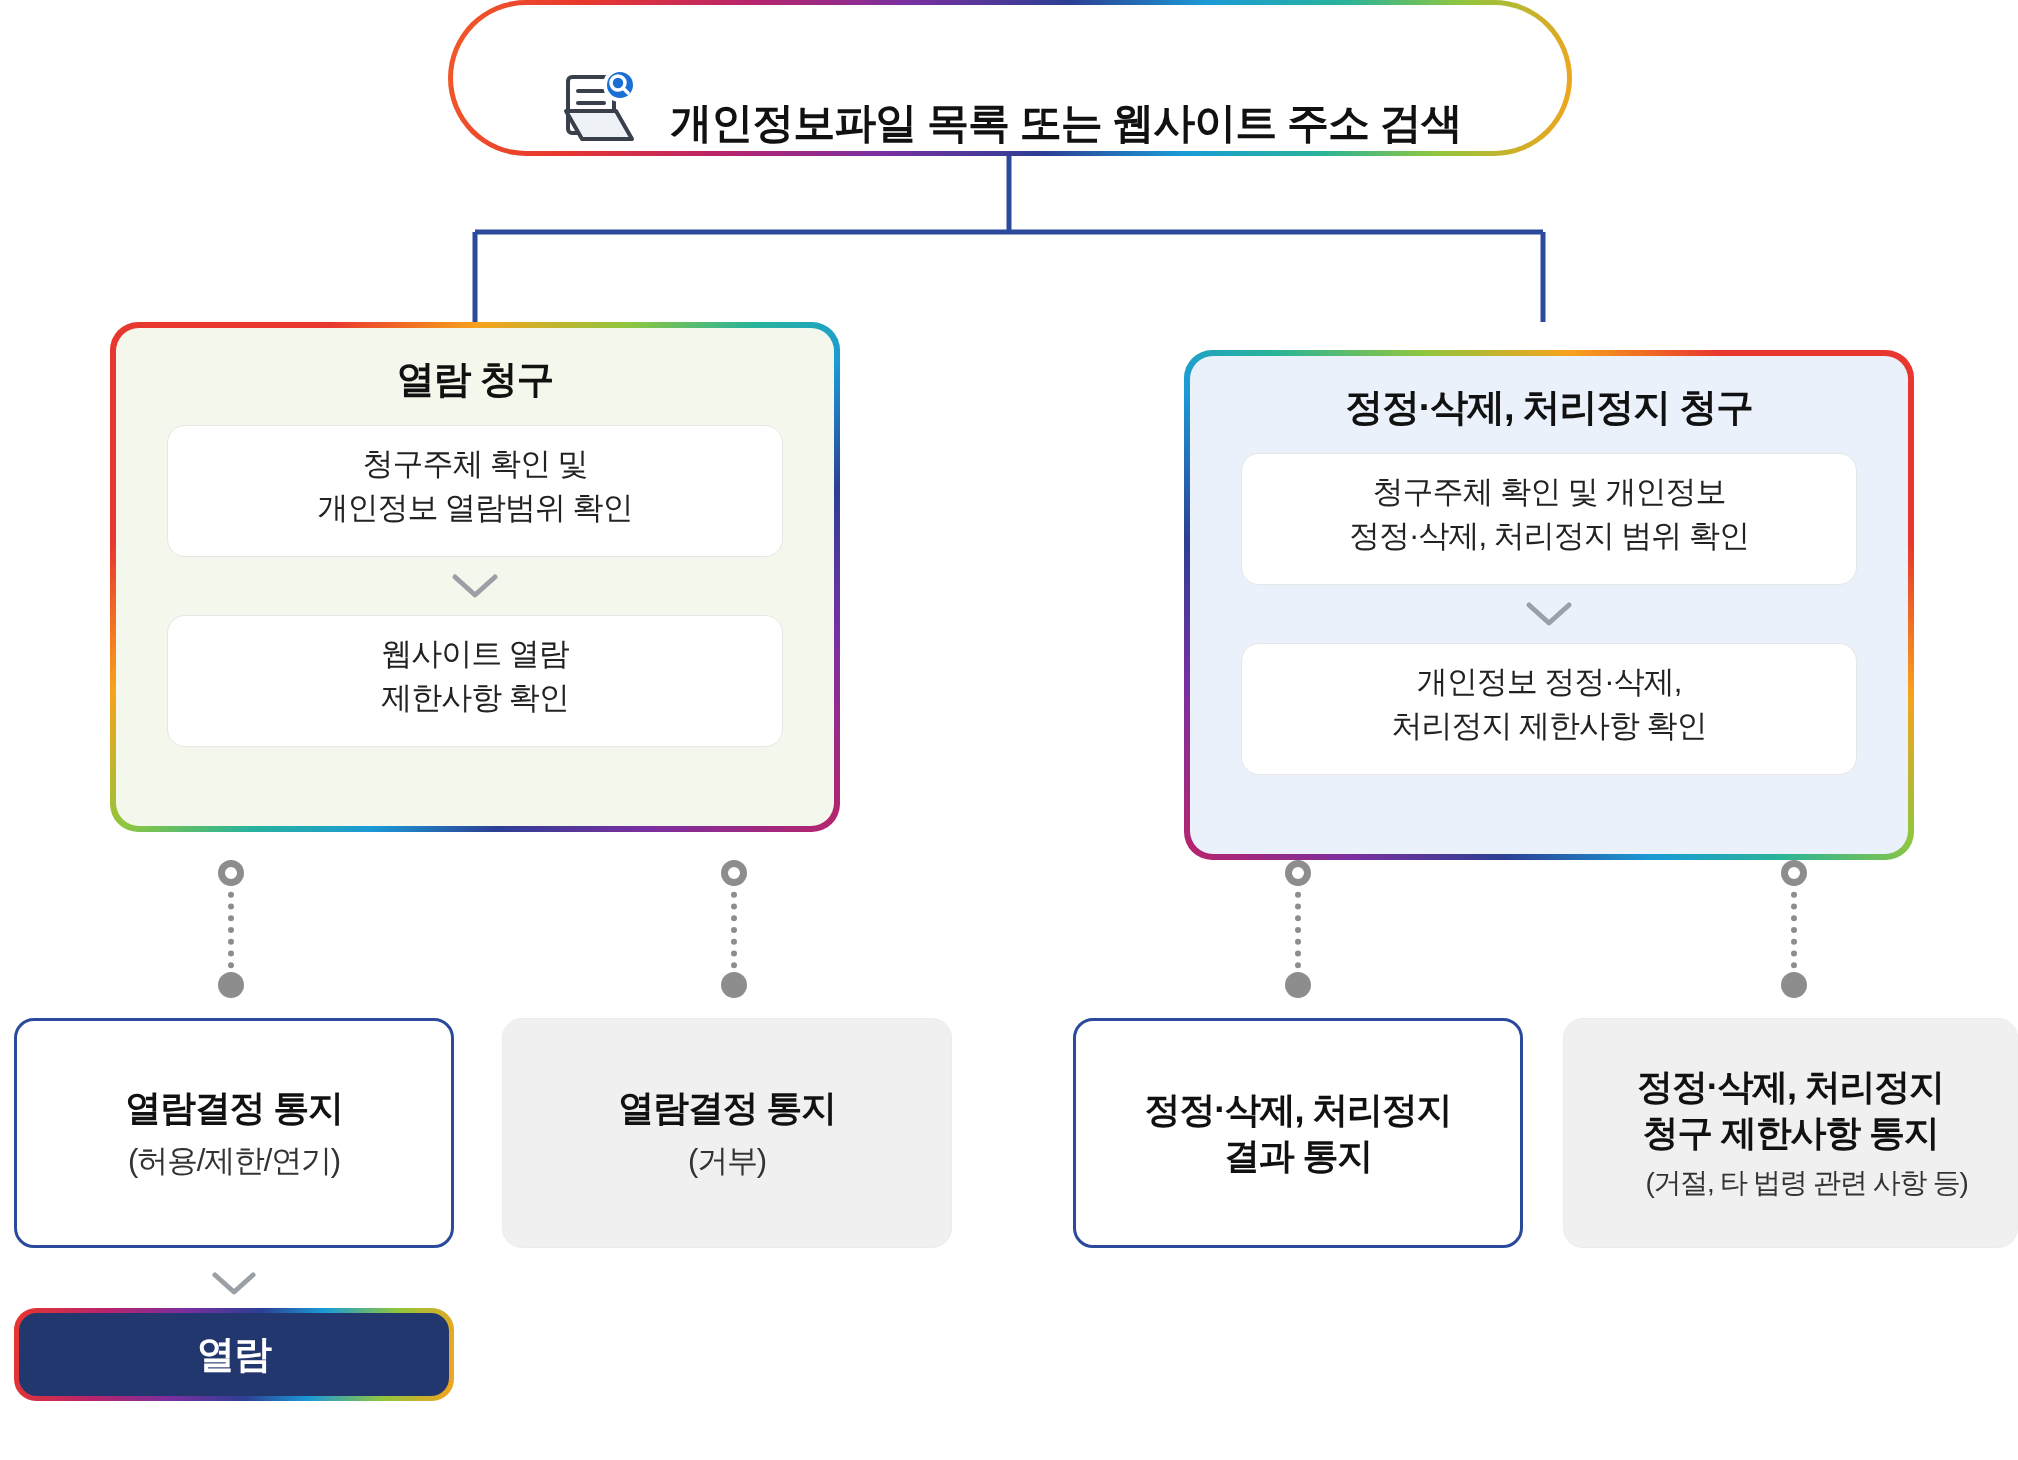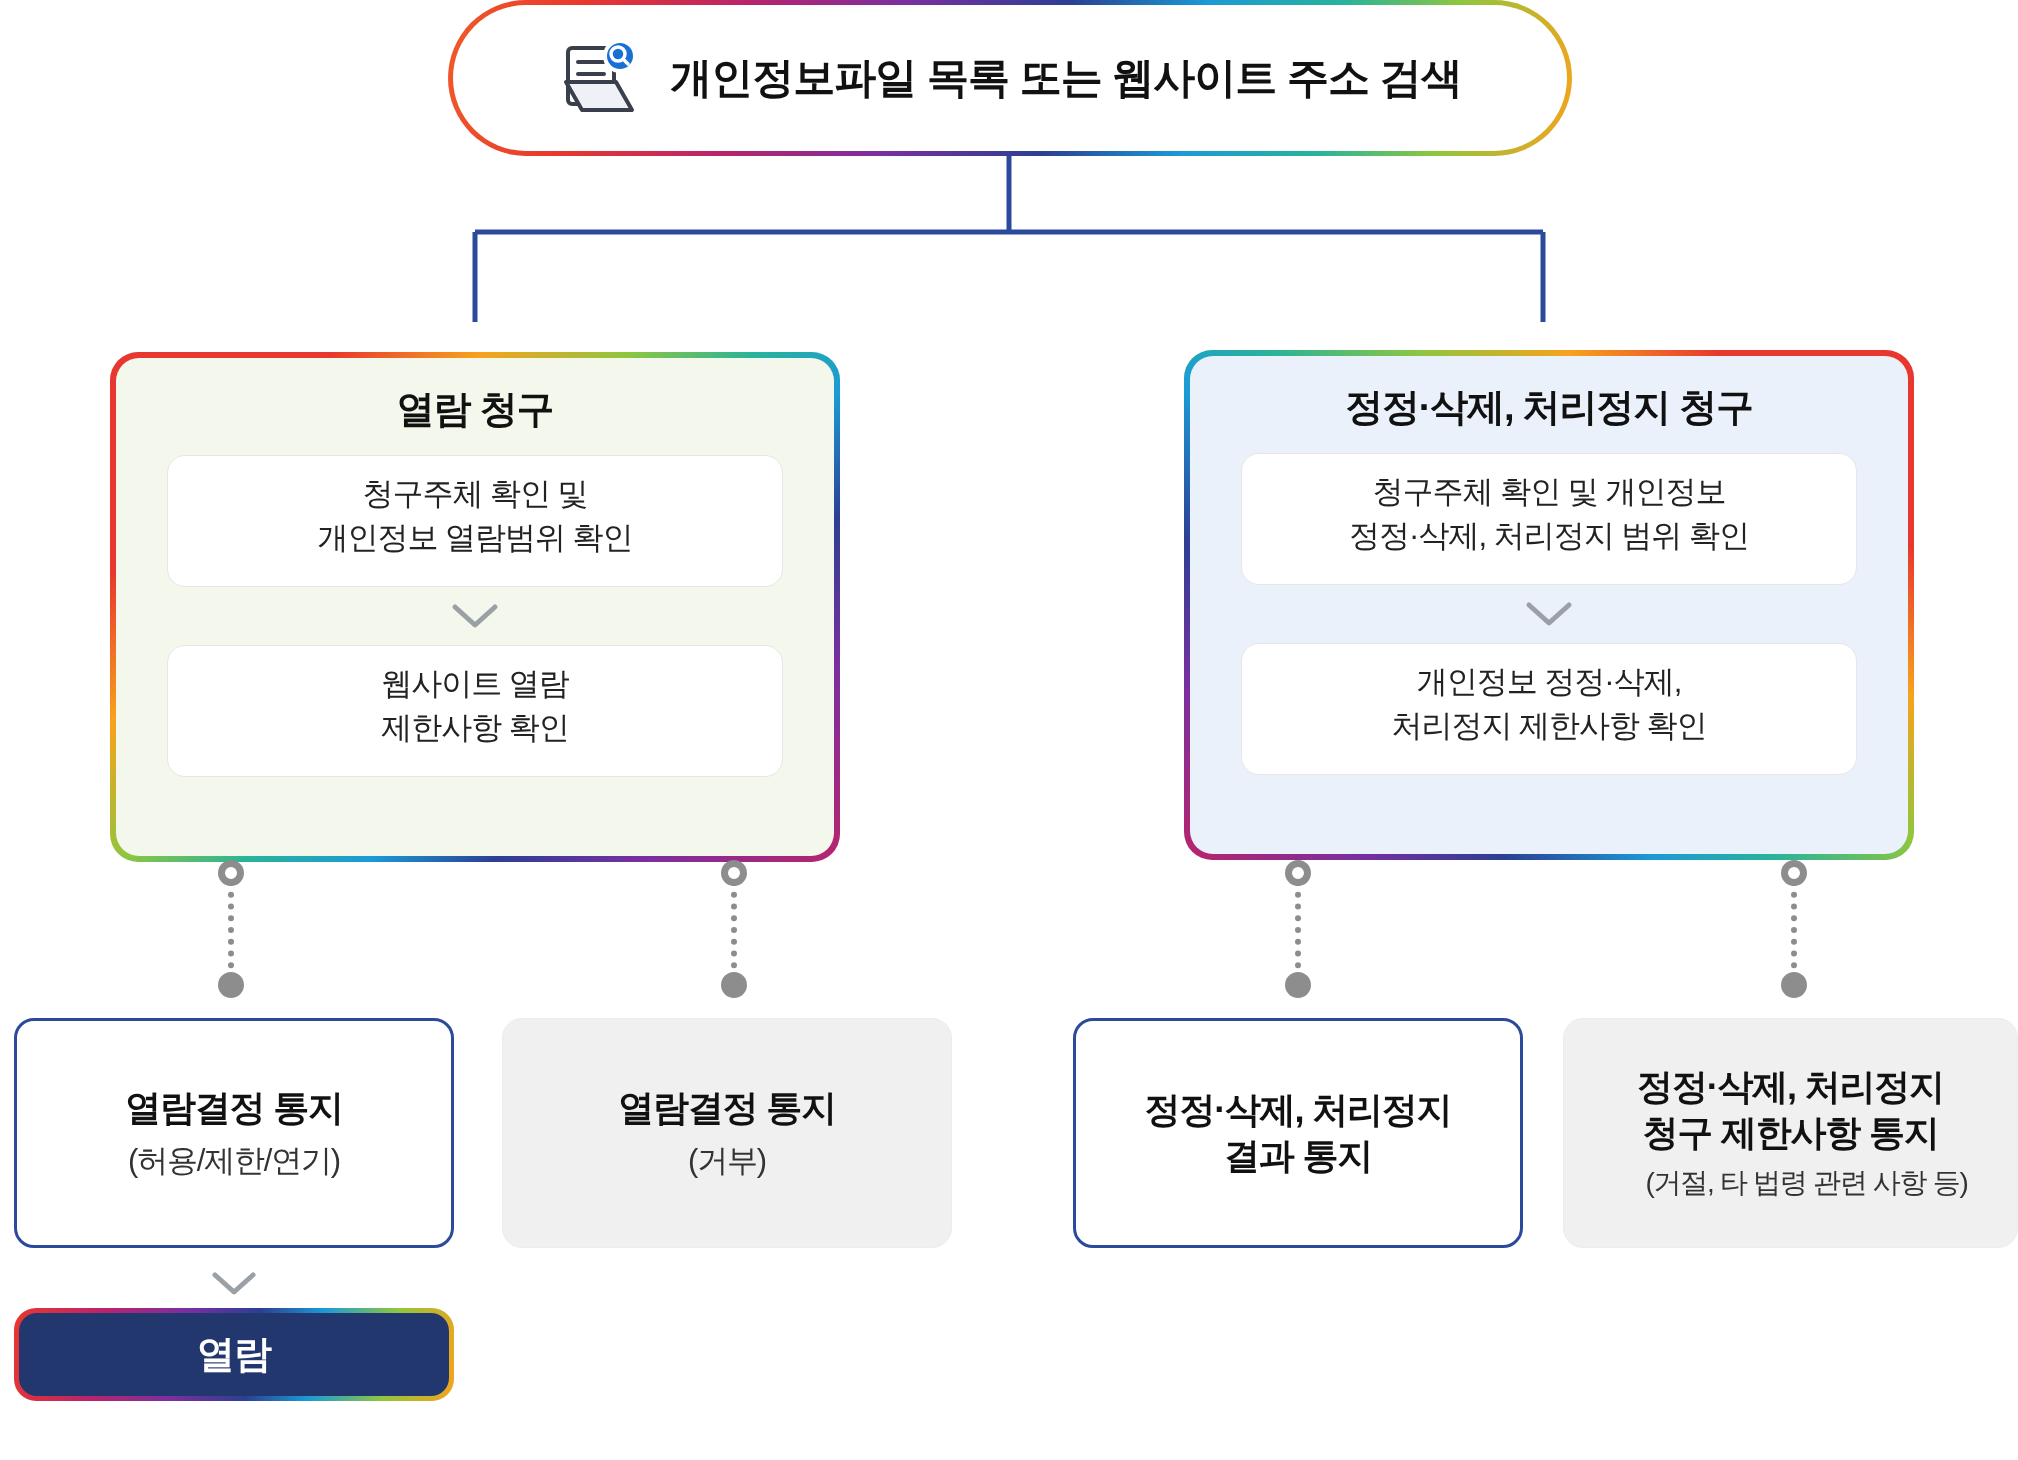--- a/index.html
+++ b/index.html
@@ -51,21 +51,21 @@
         #f7a21c 100%);
     padding: 5px;
     box-sizing: border-box;
   }
   .pill-inner {
     width: 100%;
     height: 100%;
     border-radius: 74px;
     background: #ffffff;
     display: flex;
-    align-items: center;
+    align-items: flex-end;
     justify-content: center;
     gap: 24px;
   }
   .pill-text {
     font-size: 42px;
     font-weight: bold;
     letter-spacing: -1px;
     color: #111;
     white-space: nowrap;
   }
@@ -89,21 +89,20 @@
       linear-gradient(135deg,
         #e8372e 0%,
         #e8372e 18%,
         #f7a21c 30%,
         #8ec63f 42%,
         #29b39a 52%,
         #1b9ad6 62%,
         #2c3f93 72%,
         #7a2fa0 84%,
         #b9246b 100%);
-    margin-top: 30px;
   }
   .grad-right {
     background:
       linear-gradient(225deg,
         #e8372e 0%,
         #e8372e 16%,
         #f7a21c 28%,
         #8ec63f 40%,
         #29b39a 52%,
         #1b9ad6 62%,

